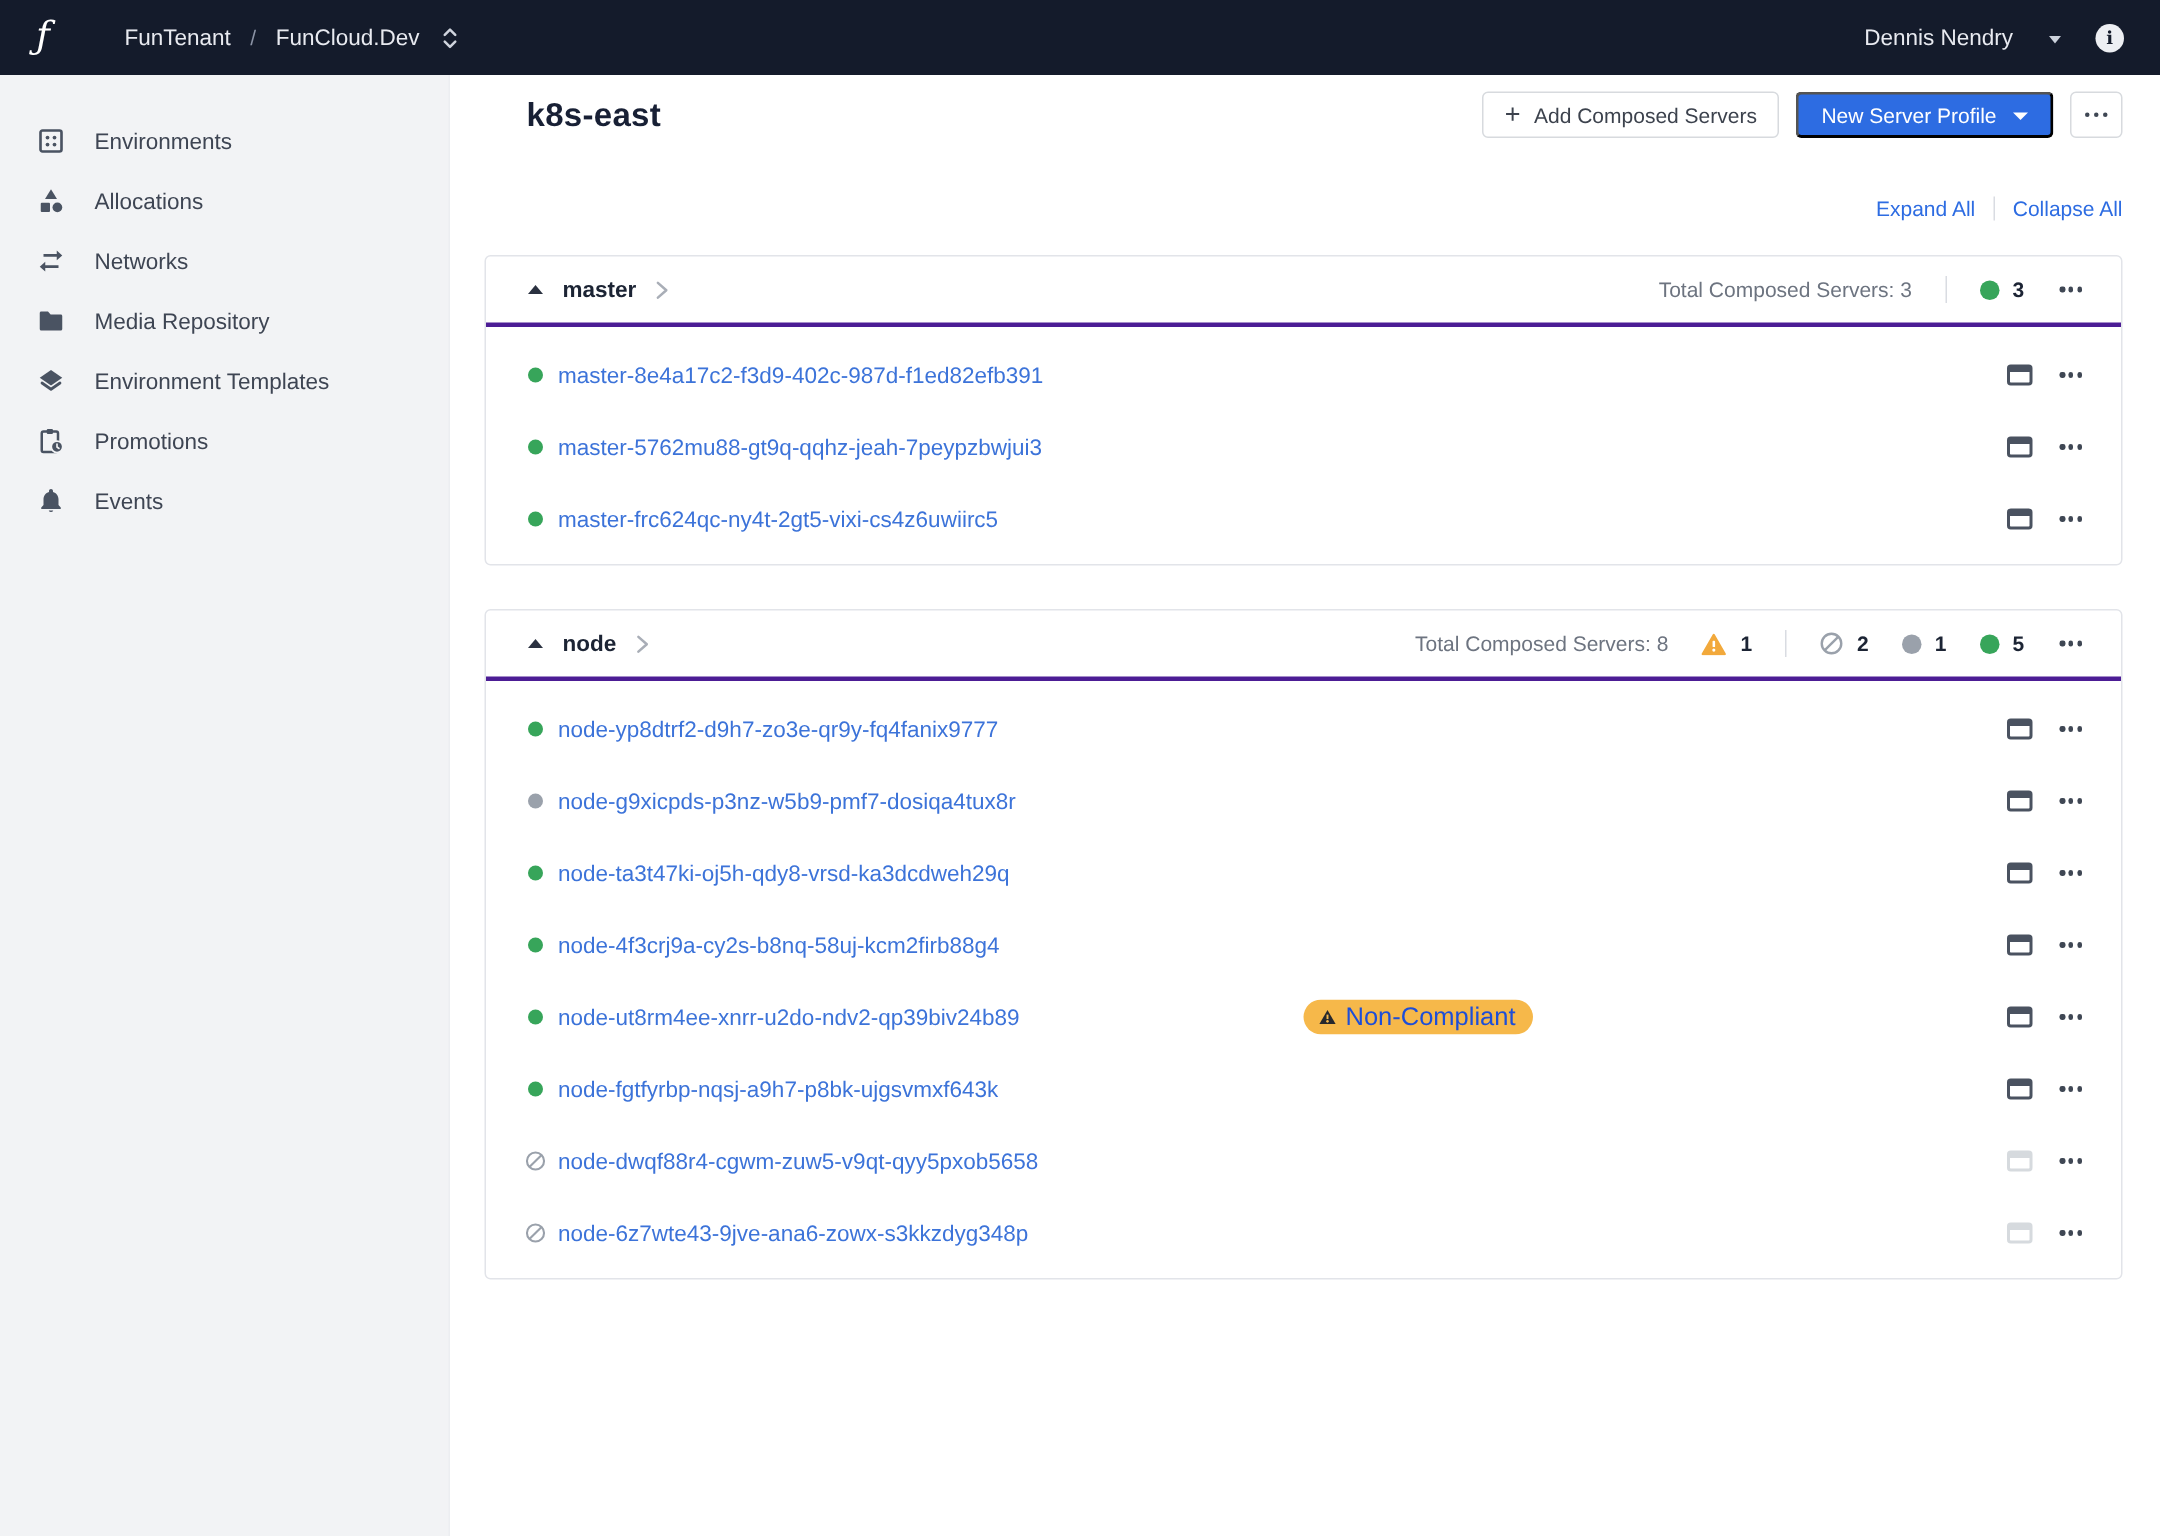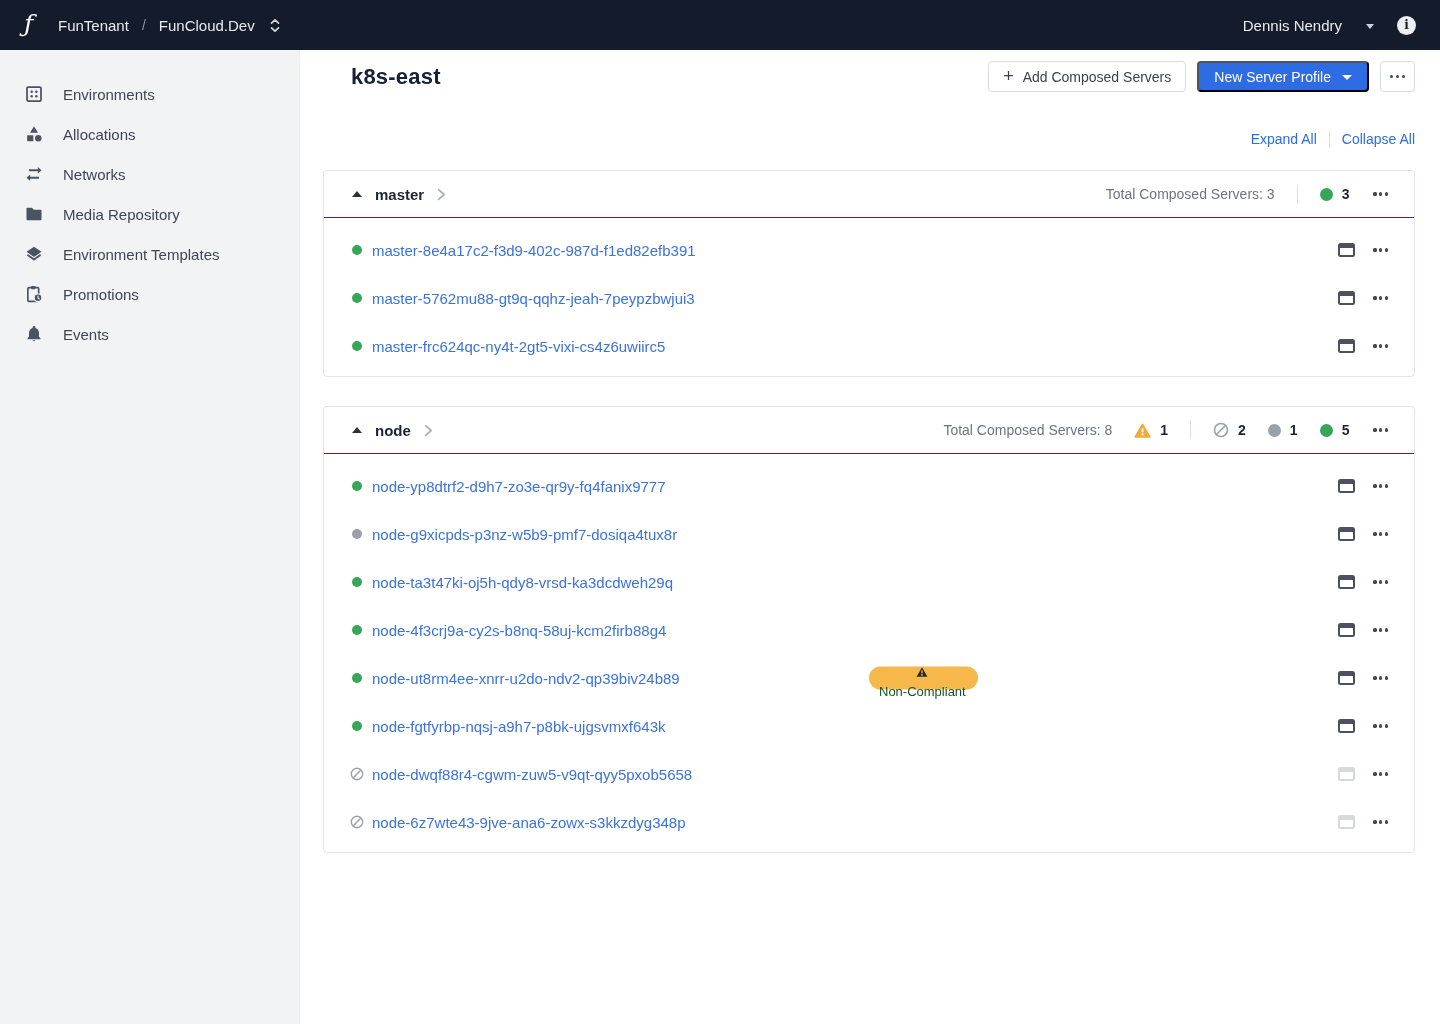--- a/index.html
+++ b/index.html
@@ -4,21 +4,21 @@
 <style>
   * { margin:0; padding:0; box-sizing:border-box; }
   html,body { width:1440px; height:1024px; overflow:hidden; }
   body { font-family:"Liberation Sans", sans-serif; background:#ffffff; color:#1c2434; }
 
   
   .navbar { position:fixed; top:0; left:0; width:1440px; height:50px; background:#141b2b;
             display:flex; align-items:center; padding:0 24px; z-index:20; }
   .logo { font-family:"DejaVu Serif", serif; font-style:italic; font-size:25px; color:#ffffff;
           width:34px; flex:none; line-height:1; padding-bottom:4px; }
-  .crumbs { display:flex; gap:13px; margin-left:0; font-size:15px; color:#e8eaf0; cursor:pointer; }
+  .crumbs { display:flex; gap:13px; margin-left:25px; font-size:15px; color:#e8eaf0; cursor:pointer; }
   .crumb-sep { color:#8b93a5; font-size:14px; }
   .unfold-icon { display:flex; margin-left:1px; }
   .nav-right { margin-left:auto; display:flex; align-items:center; gap:23px; }
   .user-menu { display:flex; align-items:center; gap:24px; color:#e8eaf0; font-size:15px; cursor:pointer; }
   .caret-down-w { width:0; height:0; border-left:4.5px solid transparent; border-right:4.5px solid transparent;
                   border-top:5px solid #ccd2dc; margin-top:2px; }
   .info-icon { width:19px; height:19px; border-radius:50%; background:#edeff3; color:#141b2b;
                display:flex; align-items:center; justify-content:center; font-size:12px; font-weight:700;
                font-family:"DejaVu Serif", serif; cursor:pointer; }
 
@@ -46,21 +46,21 @@
   .btn-icon { width:35px; justify-content:center; border:1px solid #d7dade; background:#fff; }
 
   .expand-row { display:flex; justify-content:flex-end; align-items:center; margin-top:38px;
                 font-size:14px; height:17px; }
   .link-btn { color:#2d6ce2; cursor:pointer; }
   .vdiv16 { width:1px; height:16px; background:#d9dce2; margin:0 12px; }
 
   
   .panel { border:1px solid #e2e4e9; border-radius:4px; margin-top:23px; background:#fff; }
   .panel + .panel { margin-top:29px; }
-  .panel-header { height:47px; display:flex; align-items:center; border-bottom:1px solid #4c1d95;
+  .panel-header { height:47px; display:flex; align-items:center; border-bottom:3px solid #4c1d95;
                   padding:0 24px 0 28px; }
   .tri-up { width:0; height:0; border-left:5.5px solid transparent; border-right:5.5px solid transparent;
             border-bottom:6.5px solid #2a3140; cursor:pointer; }
   .group-name { font-weight:700; font-size:15px; color:#1c2434; margin:0 13px; cursor:pointer; }
   .chev-right { display:flex; cursor:pointer; }
   .header-right { margin-left:auto; display:flex; align-items:center; gap:22px; }
   .total-label { color:#6d7480; font-size:14px; }
   .count { display:flex; align-items:center; gap:9px; font-weight:700; font-size:14px; color:#1c2434; }
   .vdiv18 { width:1px; height:18px; background:#d9dce2; }
   .dot { border-radius:50%; flex:none; }
@@ -69,21 +69,21 @@
   .dot-green { background:#37a55a; }
   .dot-gray { background:#9aa1ab; }
 
   .rows { padding:8px 0 6px; }
   .row { height:48px; display:flex; align-items:center; padding:0 24px 0 28px; position:relative; }
   .status { width:20px; display:flex; align-items:center; flex:none; }
   .status svg { margin-left:-2px; }
   .server-link { font-size:15px; color:#3c73d9; cursor:pointer; text-decoration:none; }
   .badge { position:absolute; left:50%; top:50%; transform:translateY(-50%); height:23px;
            background:#f6b84a; border-radius:12px; display:flex; align-items:center; gap:6px;
-           padding:0 12px 0 10px; font-size:13px; color:#14532d;flex-direction:column; }
+           padding:0 12px 0 10px; font-size:17px; color:#1d4ed8; }
   .row-right { margin-left:auto; display:flex; align-items:center; gap:16px; }
   .win-icon { width:17px; height:14px; border:2px solid #4a5260; border-top-width:5px;
               border-radius:2.5px; cursor:pointer; }
   .win-icon.disabled { border-color:#d6dade; cursor:default; }
   .dots-btn { display:flex; gap:2.5px; cursor:pointer; padding:5px 2px; }
   .dots-btn i { width:3.2px; height:3.2px; border-radius:50%; background:#3f4754; display:block; }
 </style>
 </head>
 <body>
 

